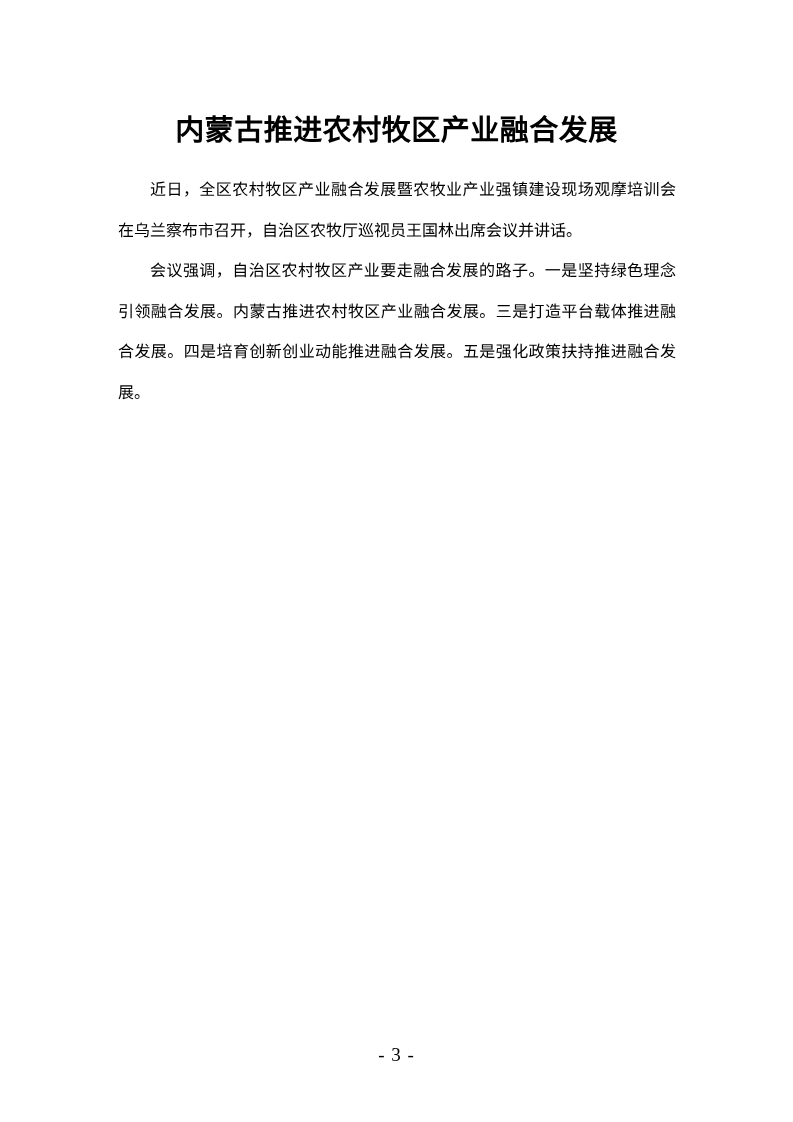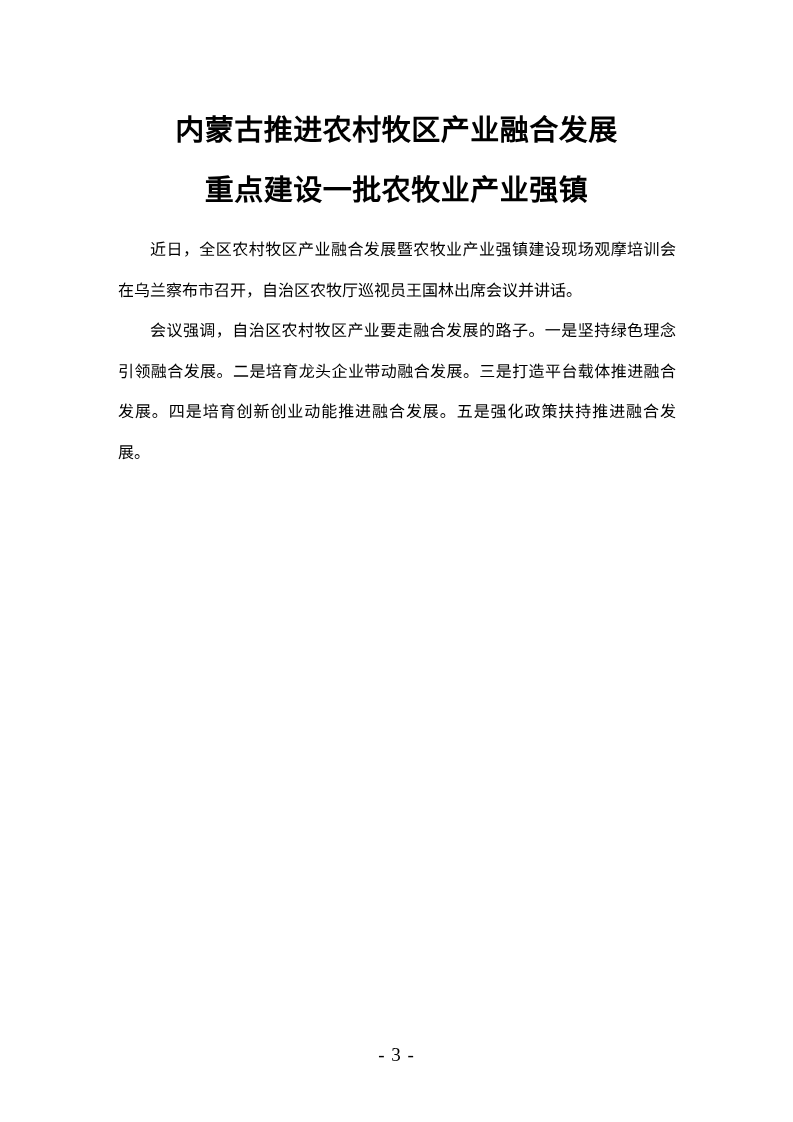--- a/index.html
+++ b/index.html
@@ -53,23 +53,22 @@
     letter-spacing: 1px;
   }
 </style>
 </head>
 <body>
 
 <div class="page">
 
   <div class="title-block">
     <h1 class="title-line">内蒙古推进农村牧区产业融合发展</h1>
-    <h1 class="title-line">重点建设一批农牧业产业强镇</h1>
   </div>
 
   <div class="body-block">
     <p>近日，全区农村牧区产业融合发展暨农牧业产业强镇建设现场观摩培训会在乌兰察布市召开，自治区农牧厅巡视员王国林出席会议并讲话。</p>
-    <p>会议强调，自治区农村牧区产业要走融合发展的路子。一是坚持绿色理念引领融合发展。二是培育龙头企业带动融合发展。三是打造平台载体推进融合发展。四是培育创新创业动能推进融合发展。五是强化政策扶持推进融合发展。</p>
+    <p>会议强调，自治区农村牧区产业要走融合发展的路子。一是坚持绿色理念引领融合发展。内蒙古推进农村牧区产业融合发展。三是打造平台载体推进融合发展。四是培育创新创业动能推进融合发展。五是强化政策扶持推进融合发展。</p>
   </div>
 
   <div class="page-number">- 3 -</div>
 
 </div>
 
 </body></html>

